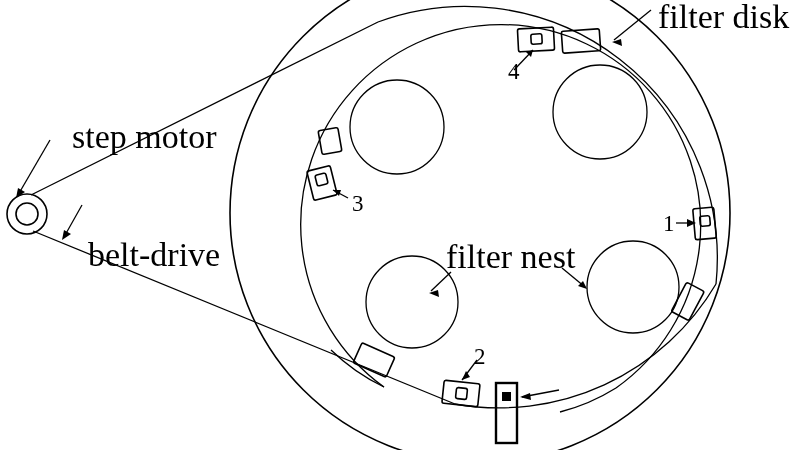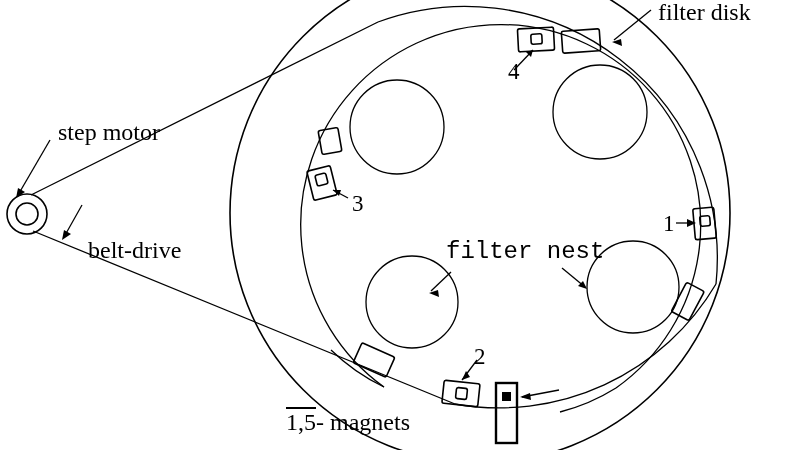--- a/index.html
+++ b/index.html
@@ -44,21 +44,21 @@
     stroke: none;
   }
   .lbl {
     position: absolute;
     color: #000000;
     white-space: nowrap;
     line-height: 1;
     font-family: "Liberation Serif", "DejaVu Serif", serif;
   }
   .lbl-big {
-    font-size: 24px;
+    font-size: 34px;
   }
   .lbl-num {
     font-size: 23px;
   }
   .overline-box {
     display: inline-block;
     border-top: 2px solid #000000;
     padding-top: 1px;
   }
 </style>
@@ -146,32 +146,29 @@
     <path class="filled" d="M 587 289 L 578 286 L 583 281 Z"></path>
 
     <path class="stroke-thin" d="M 50 140 L 18 195"></path>
     <path class="filled" d="M 16 198 L 18 188 L 25 192 Z"></path>
 
     <path class="stroke-thin" d="M 82 205 L 64 237"></path>
     <path class="filled" d="M 62 240 L 64 230 L 71 234 Z"></path>
 
   </svg>
 
-  <div class="lbl lbl-big" style="left: 58px; top: 120px;">step motor</div>
+  <div class="lbl lbl-big" style="left: 72px; top: 120px;">step motor</div>
 
   <div class="lbl lbl-big" style="left: 88px; top: 194px; margin-top: 44px;">belt-drive</div>
 
   <div class="lbl lbl-big" style="left: 658px; top: 0px;">filter disk</div>
 
-  <div class="lbl lbl-big" style="left: 446px; top: 240px; font-family: Liberation Mono, monospace;">filter nest</div>
+  <div class="lbl lbl-big" style="left: 446px; top: 240px;">filter nest</div>
 
 
-  <div class="lbl lbl-big" style="left: 286px; top: 407px;">
-    <span class="overline-box">1,5</span><span>- magnets</span>
-  </div>
 
   <div class="lbl lbl-num" style="left: 663px; top: 212px;">1</div>
 
   <div class="lbl lbl-num" style="left: 474px; top: 345px;">2</div>
 
   <div class="lbl lbl-num" style="left: 352px; top: 192px;">3</div>
 
   <div class="lbl lbl-num" style="left: 508px; top: 60px;">4</div>
 
 </div>

